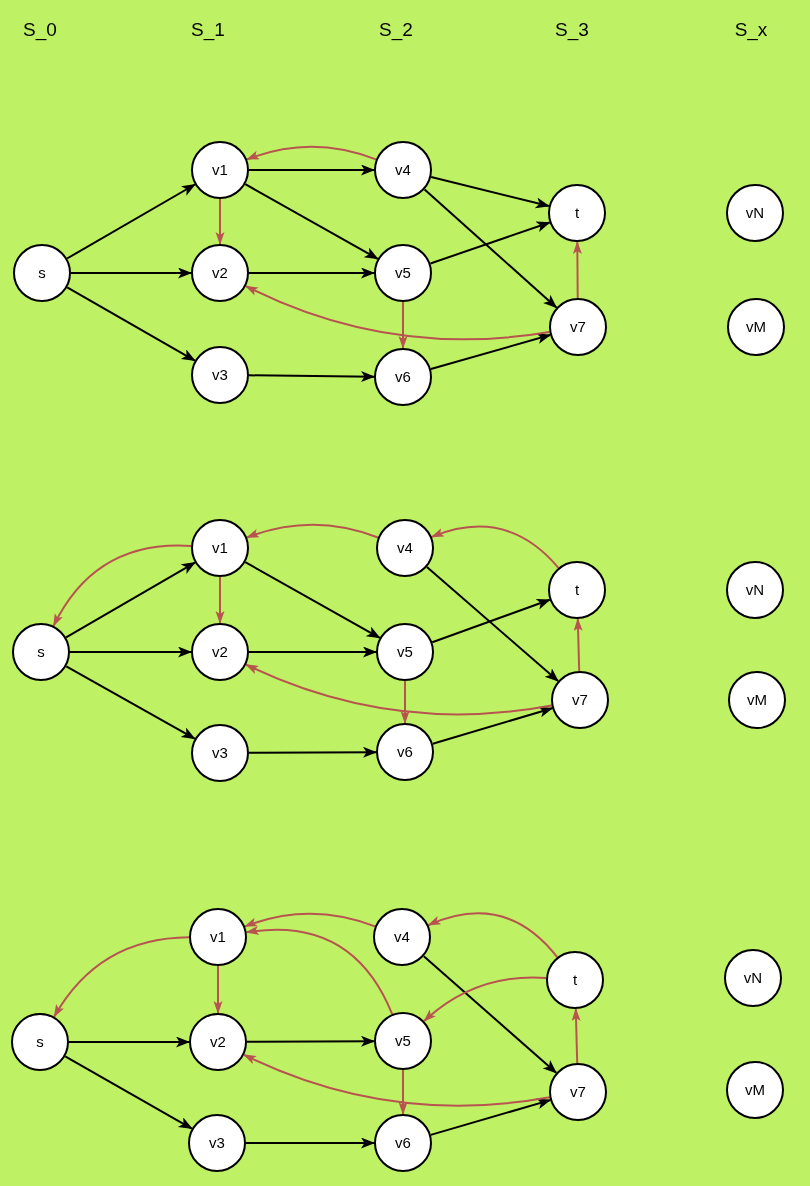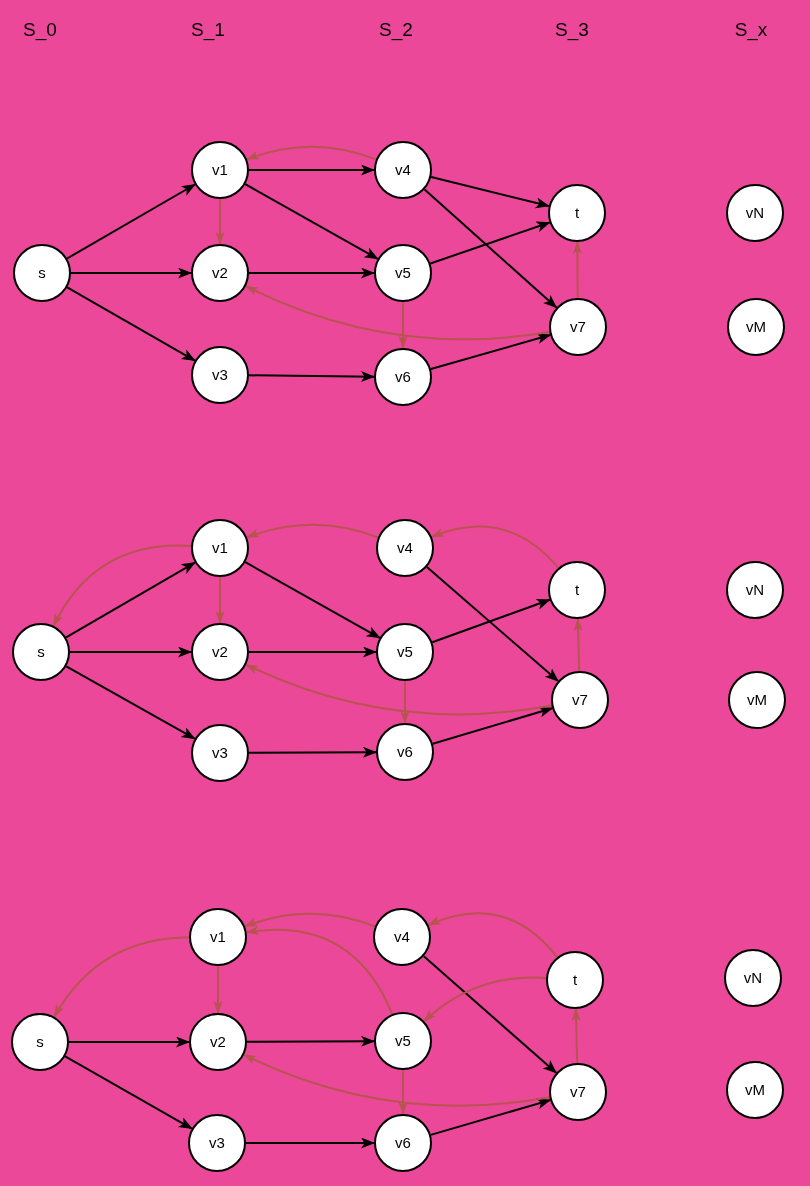--- a/index.html
+++ b/index.html
@@ -1,16 +1,16 @@
 <!DOCTYPE html>
 <html><head>
 <meta charset="utf-8">
 <style>
   html, body { margin: 0; padding: 0; background: #ffffff; }
-  .canvas { width: 810px; height: 1186px; position: relative; background: #ec4899; }
+  .canvas { width: 810px; height: 1186px; position: relative; background: #bef264; }
   svg { display: block; }
   svg text { font-family: "Liberation Sans", sans-serif; fill: #000000; }
   .col-header { font-size: 19px; }
 </style>
 </head>
 <body>
 
 <div class="canvas">
   <svg id="diagram" width="810" height="1186" viewBox="0 0 810 1186" xmlns="http://www.w3.org/2000/svg">
     <text class="col-header" x="40" y="36" text-anchor="middle">S_0</text>

